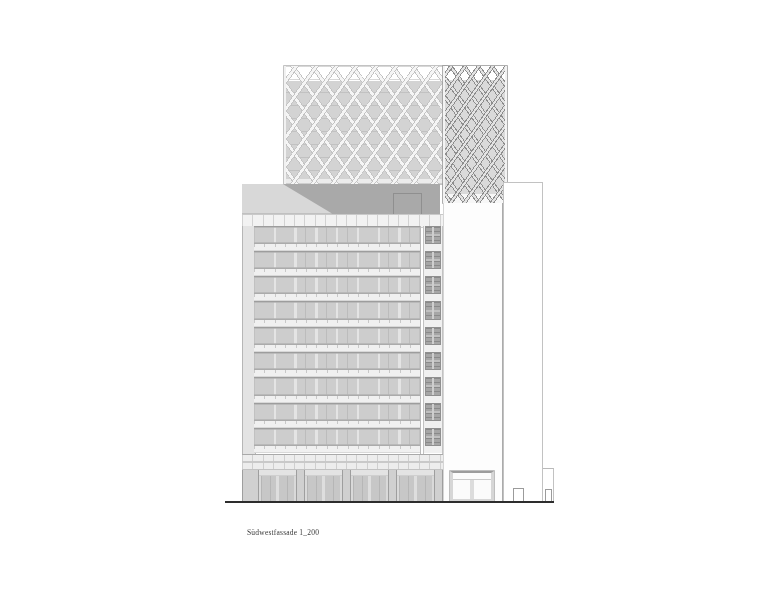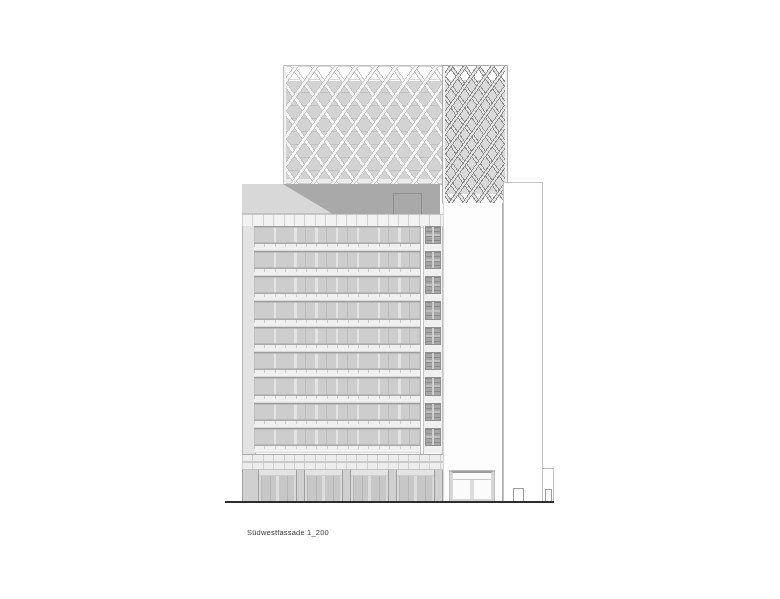--- a/index.html
+++ b/index.html
@@ -1,18 +1,18 @@
 <!DOCTYPE html>
 <html style="--ink: #2d2d2d; --penthouse: #a9a9a9; --roof-slope: #d8d8d8; --window-band: #cdcdcd; --spandrel: #f0f0f0; --core-panel: #a6a6a6; --dg-left-bg: #d3d3d3; --dg-right-bg: #dadada; --pier: #d0d0d0; --door: #c7c7c7; --caption-text: #3b3b3b;"><head>
 <meta charset="utf-8">
 <style>
   html,body{margin:0;padding:0;background:#ffffff;}
   .canvas{
     position:relative;width:780px;height:599px;background:#ffffff;overflow:hidden;
-    font-family:Liberation Sans, sans-serif;
+    font-family:Liberation Serif, serif;
   }
   .abs{position:absolute;}
 
   
   .diagrid{background-clip:padding-box;}
   .diagrid-left{
     left:283.5px;top:65.5px;width:159.5px;height:118px;
     border-left:2px solid #f1f1f1;border-right:2px solid #f1f1f1;
     box-shadow:0 0 0 0.8px #b5b5b5;
     background-image:

